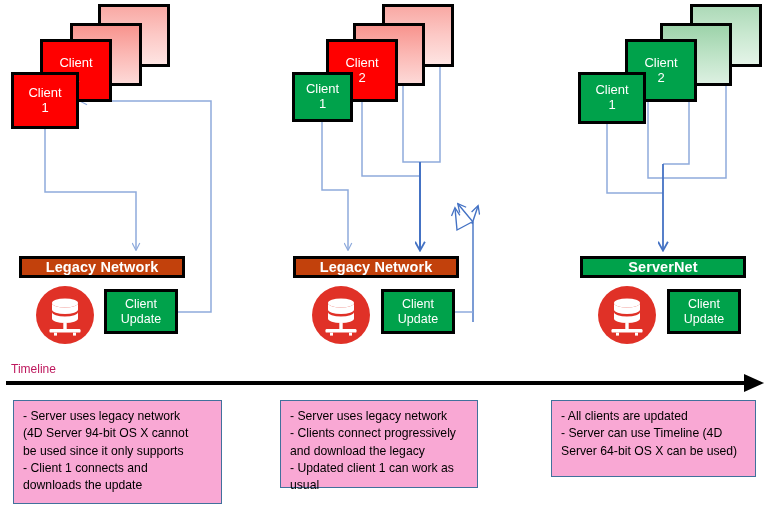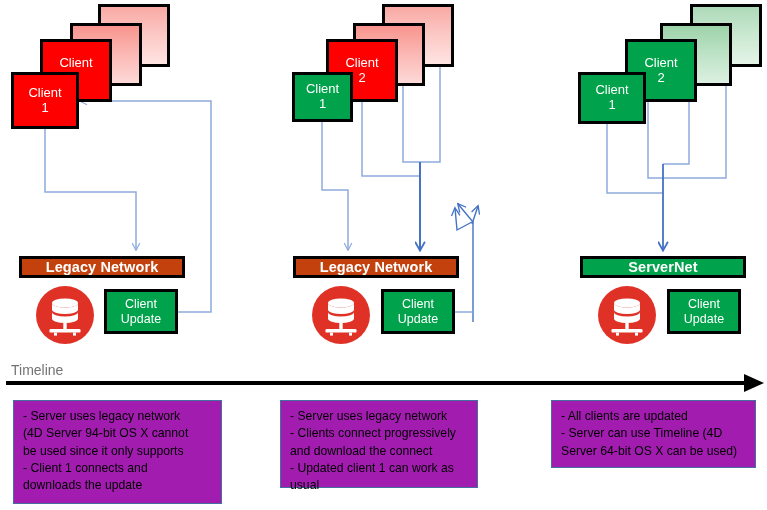--- a/index.html
+++ b/index.html
@@ -86,31 +86,31 @@
 
   
   .server-icon {
     position: absolute;
     z-index: 4;
   }
 
   
   .timeline-label {
     position: absolute;
-    font-size: 14px;
-    color: #737373;
+    font-size: 12px;
+    color: #be185d;
     z-index: 3;
   }
 
   
   .note-box {
     position: absolute;
     box-sizing: border-box;
     border: 1px solid #41719C;
-    background: #a21caf;
+    background: #f9a8d4;
     z-index: 3;
     padding: 7px 8px 4px 9px;
     font-size: 12.2px;
     line-height: 1.42;
     color: #000000;
   }
   .note-box .nl { display: block; white-space: nowrap; }
   .note-box .it { font-style: italic; }
 </style>
 </head>
@@ -277,24 +277,24 @@
     <span class="nl">- Server uses legacy network</span>
     <span class="nl">(4D Server 94-bit OS X cannot</span>
     <span class="nl">be used since it only supports</span>
     <span class="nl">- Client 1 connects and</span>
     <span class="nl">downloads the update</span>
   </div>
 
   <div class="note-box" style="left:280px; top:400px; width:198px; height:88px;">
     <span class="nl">- Server uses legacy network</span>
     <span class="nl">- Clients connect progressively</span>
-    <span class="nl">and download the connect</span>
+    <span class="nl">and download the legacy</span>
     <span class="nl">- Updated client 1 can work as</span>
     <span class="nl">usual</span>
   </div>
 
-  <div class="note-box" style="left:551px; top:400px; width:205px; height:68px;">
+  <div class="note-box" style="left:551px; top:400px; width:205px; height:77px;">
     <span class="nl">- All clients are updated</span>
     <span class="nl">- Server can use Timeline (4D</span>
     <span class="nl">Server 64-bit OS X can be used)</span>
   </div>
 
 </div>
 
 </body></html>

